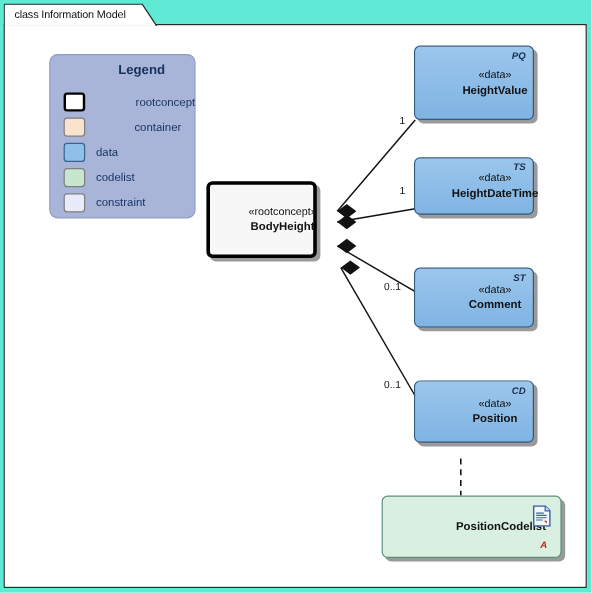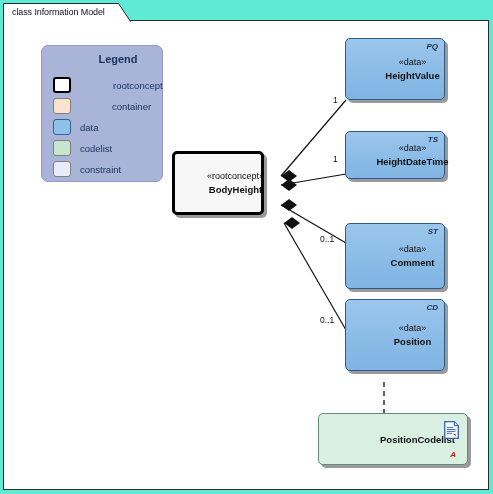--- a/index.html
+++ b/index.html
@@ -280,32 +280,32 @@
     <div class="shadow"></div>
     <div class="body">
       <div class="inner">
         <div class="corner">TS</div>
         <div class="stereo">«data»</div>
         <div class="nname">HeightDateTime</div>
       </div>
     </div>
   </div>
 
-  <div class="node data" style="left:345px;top:223px;width:100px;height:66px;">
+  <div class="node data" style="left:345px;top:223px;width:100px;height:50px;">
     <div class="shadow"></div>
     <div class="body">
       <div class="inner">
         <div class="corner">ST</div>
         <div class="stereo">«data»</div>
         <div class="nname">Comment</div>
       </div>
     </div>
   </div>
 
-  <div class="node data" style="left:345px;top:299px;width:100px;height:72px;">
+  <div class="node data" style="left:345px;top:317px;width:100px;height:52px;">
     <div class="shadow"></div>
     <div class="body">
       <div class="inner">
         <div class="corner">CD</div>
         <div class="stereo">«data»</div>
         <div class="nname">Position</div>
       </div>
     </div>
   </div>
 

